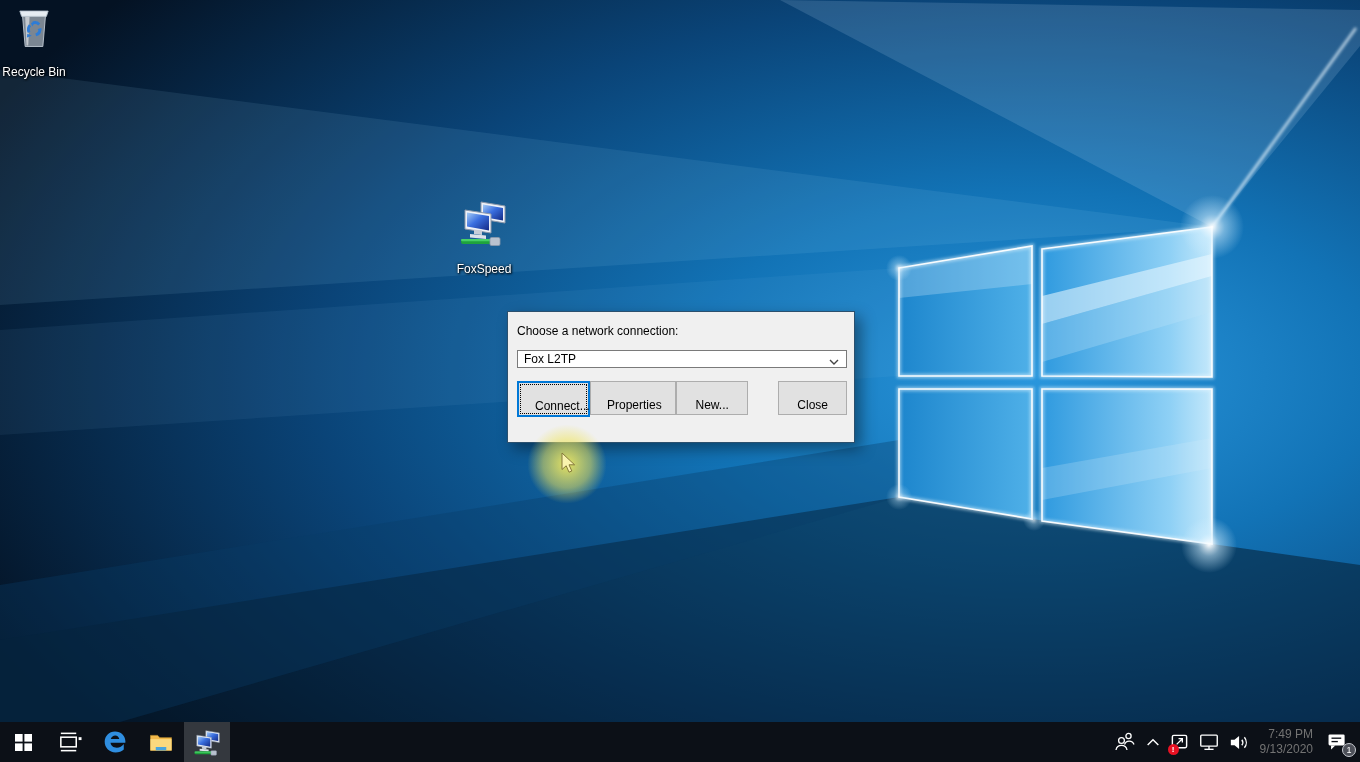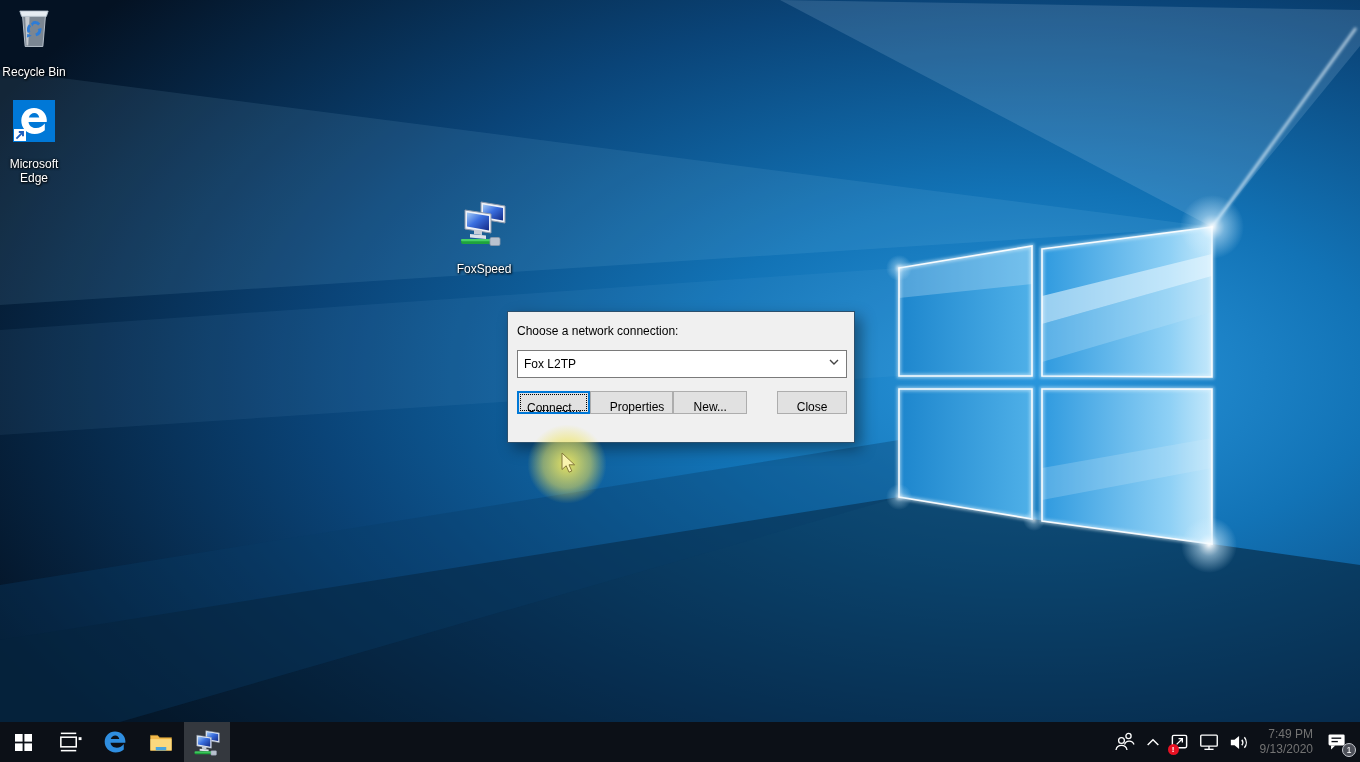--- a/index.html
+++ b/index.html
@@ -26,26 +26,26 @@
 
   
   .dialog { position: absolute; left: 507px; top: 311px; width: 348px; height: 132px;
     background: #f0f0f0; border: 1px solid #2b506e; box-shadow: 6px 6px 14px rgba(0,0,0,.40); }
   .titlebar { height: 30px; background: #fff; display: flex; align-items: center; padding-left: 8px; }
   .t-icon { width: 17px; height: 17px; margin-right: 6px; flex: 0 0 auto; }
   .t-text { font-size: 12px; color: #000; flex: 1; white-space: nowrap; }
   .close-btn { width: 45px; height: 30px; display: flex; align-items: center; justify-content: center; }
   .dialog-body { padding: 12px 9px 0 9px; }
   .prompt { font-size: 12px; color: #000; margin-bottom: 12px; }
-  .combobox { width: 330px; height: 28px; background: #fff; border: 1px solid #7a7a7a;
+  .combobox { width: 330px; height: 18px; background: #fff; border: 1px solid #7a7a7a;
     display: flex; align-items: center; padding-left: 6px; font-size: 12px; color: #000; position: relative; }
   .cb-arrow { position: absolute; right: 7px; top: 8px; }
   .button-row { margin-top: 13px; width: 330px; display: flex; justify-content: space-between; }
   .btn { height: 23px; font-size: 12px; font-family: "Liberation Sans", sans-serif; color: #000;
-    background: #e1e1e1; border: 1px solid #adadad; padding: 8px; }
+    background: #e1e1e1; border: 1px solid #adadad; padding: 16px; }
   .btn.default { border: 2px solid #0078d7; outline: 1px dotted #000; outline-offset: -4px; }
   .w-connect { width: 73px; } .w-props { width: 86px; text-align: right; } .w-new { width: 76px; } .w-close { width: 72px; margin-left: 30px; }
 
   
   .cursor-glow { position: absolute; left: 527px; top: 424px; width: 80px; height: 80px; border-radius: 50%;
     background: radial-gradient(circle, rgba(240,232,96,.95) 0%, rgba(238,228,90,.55) 42%, rgba(238,228,90,0) 70%);
     pointer-events: none; }
   .cursor { position: absolute; left: 561px; top: 452px; }
 
   
@@ -173,33 +173,20 @@
           <path d="M20.5 21.5 a7 7 0 0 1 7.4 1.6"></path>
           <path d="M28.8 28 a7 7 0 0 1 -4.8 7"></path>
         </g>
         <polygon points="18.5,21.5 23.5,20 20,25.5" fill="#2e7cd6"></polygon>
         <polygon points="30.5,27 29.5,32.5 26,28.5" fill="#2e7cd6"></polygon>
         <polygon points="14.5,33.5 19.5,36 14,38" fill="#2e7cd6"></polygon>
       </svg>
       <span class="label">Recycle Bin</span>
     </div>
 
-    <div class="desktop-icon" style="left:1px; top:100px;">
-      <div class="edge-tile">
-        <svg viewBox="0 0 32 32">
-            <use href="#edge-e"></use>
-          </svg>
-        <span class="shortcut-overlay">
-          <svg width="9" height="9" viewBox="0 0 10 10">
-            <path d="M2 8 L7 3 M4 2.5 L7.5 2.5 L7.5 6" stroke="#1e5fbe" stroke-width="1.6" fill="none"></path>
-          </svg>
-        </span>
-      </div>
-      <span class="label">Microsoft Edge</span>
-    </div>
 
     <div class="desktop-icon" style="left:451px; top:199px;">
       <svg class="icon-48" viewBox="0 0 48 48">
         <use href="#net-icon"></use>
       </svg>
       <span class="label">FoxSpeed</span>
     </div>
 
     <div class="dialog">
       <div class="dialog-body">

